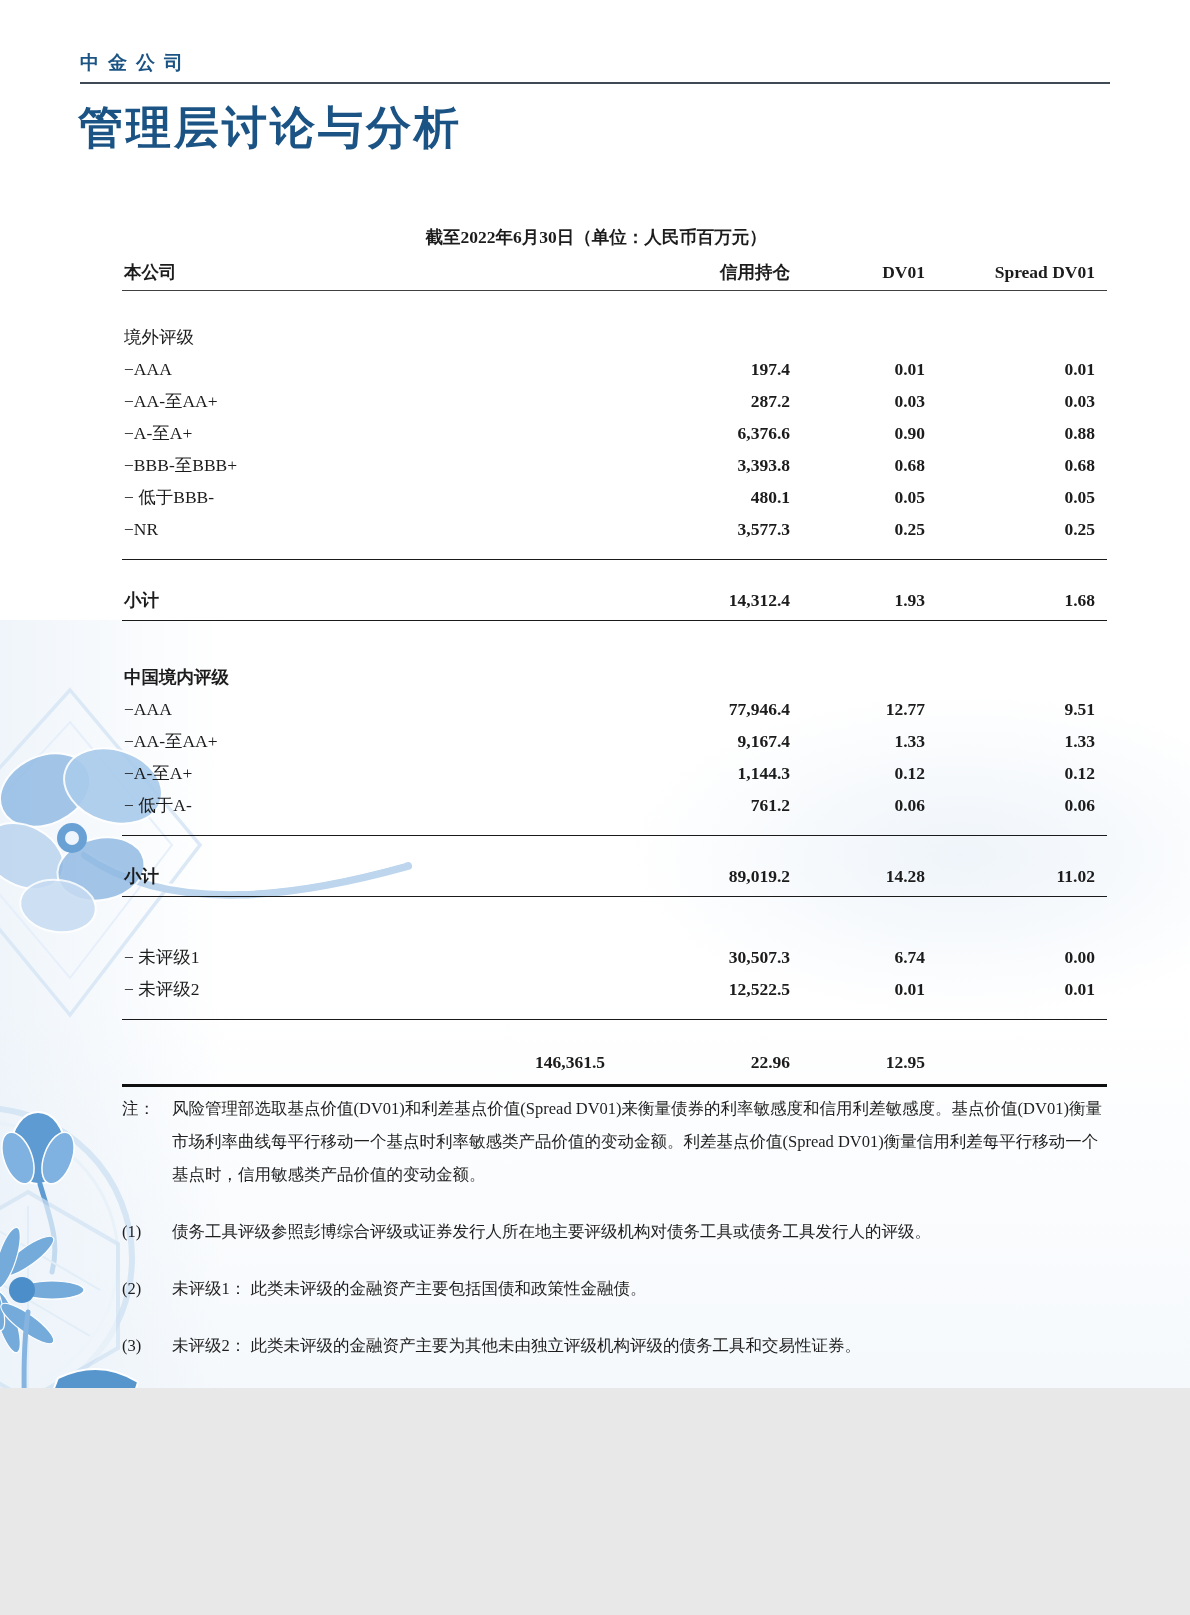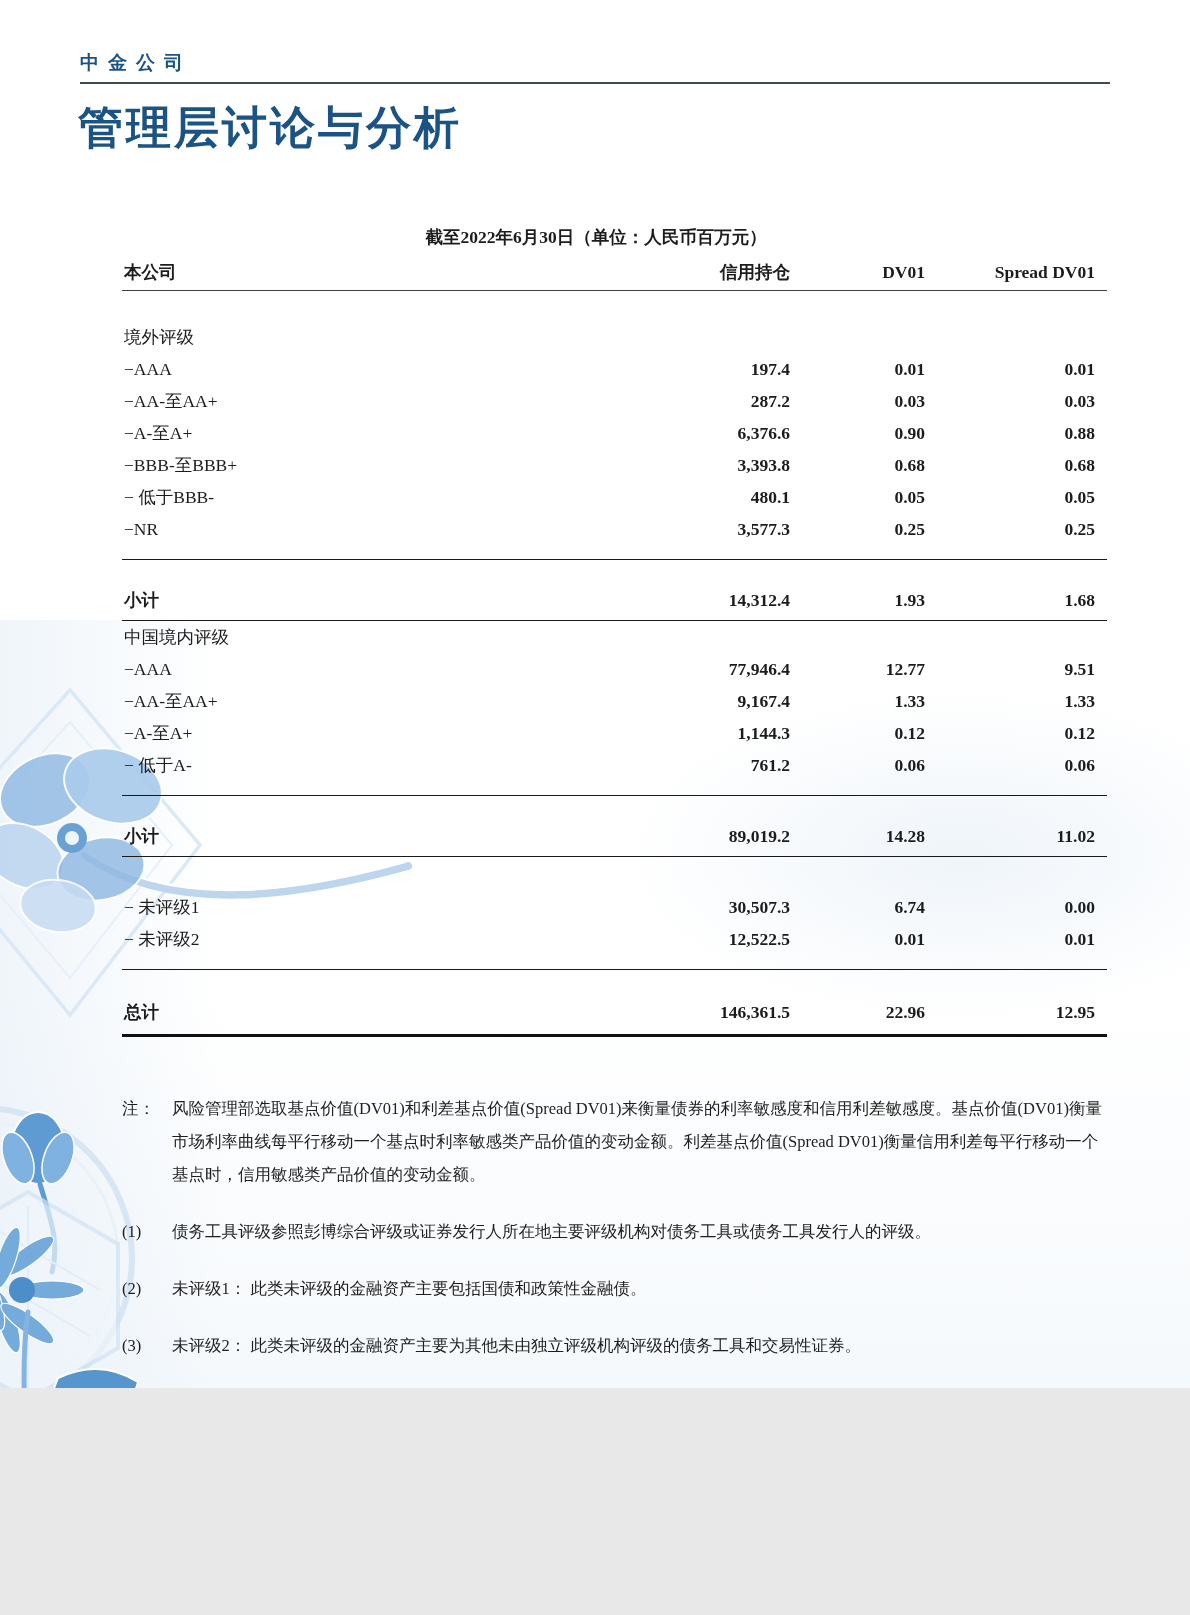--- a/index.html
+++ b/index.html
@@ -44,25 +44,25 @@
   }
   .row{
     display:grid;grid-template-columns:1fr 185px 135px 170px;
     align-items:center;height:32px;
   }
   .c{white-space:nowrap;}
   .num{text-align:right;padding-right:12px;font-weight:bold;font-variant-numeric:tabular-nums;}
   .label{padding-left:2px;}
   .thead{font-weight:bold;height:36px;border-bottom:1px solid #404040;margin-top:4px;}
   .sect-head{margin-top:30px;}
-  .sect-head-2{}
+  .sect-head-2{margin-top:40px;font-weight:bold;}
   .sep{border-top:1.5px solid #1a1a1a;margin-top:14px;}
   .subtotal{margin-top:20px;height:40px;border-bottom:1.5px solid #1a1a1a;}
   .subtotal .label, .total .label{font-weight:bold;}
-  .unrated-gap{margin-top:34px;}
+  .unrated-gap{margin-top:44px;}
   .total{margin-top:20px;height:44px;border-bottom:3px solid #101010;}
   
   .notes{
     position:absolute;left:122px;top:1092px;width:985px;z-index:2;
     font-size:16.5px;line-height:33px;color:#1e1e1e;
   }
   .note-row{display:flex;align-items:flex-start;}
   .note-num{width:50px;flex:0 0 50px;}
   .note-text{flex:1;}
   .note-item{margin-top:24px;}
@@ -243,21 +243,20 @@
     </div>
     <div class="row">
       <div class="c label">− 未评级2</div>
       <div class="c num">12,522.5</div>
       <div class="c num">0.01</div>
       <div class="c num">0.01</div>
     </div>
     <div class="sep"></div>
 
     <div class="row total">
-      <div class="c label">总计</div>
       <div class="c num">146,361.5</div>
       <div class="c num">22.96</div>
       <div class="c num">12.95</div>
     </div>
   </div>
 
   <div class="notes">
     <div class="note-row">
       <div class="note-num">注：</div>
       <div class="note-text">风险管理部选取基点价值(DV01)和利差基点价值(Spread DV01)来衡量债券的利率敏感度和信用利差敏感度。基点价值(DV01)衡量市场利率曲线每平行移动一个基点时利率敏感类产品价值的变动金额。利差基点价值(Spread DV01)衡量信用利差每平行移动一个基点时，信用敏感类产品价值的变动金额。</div>

